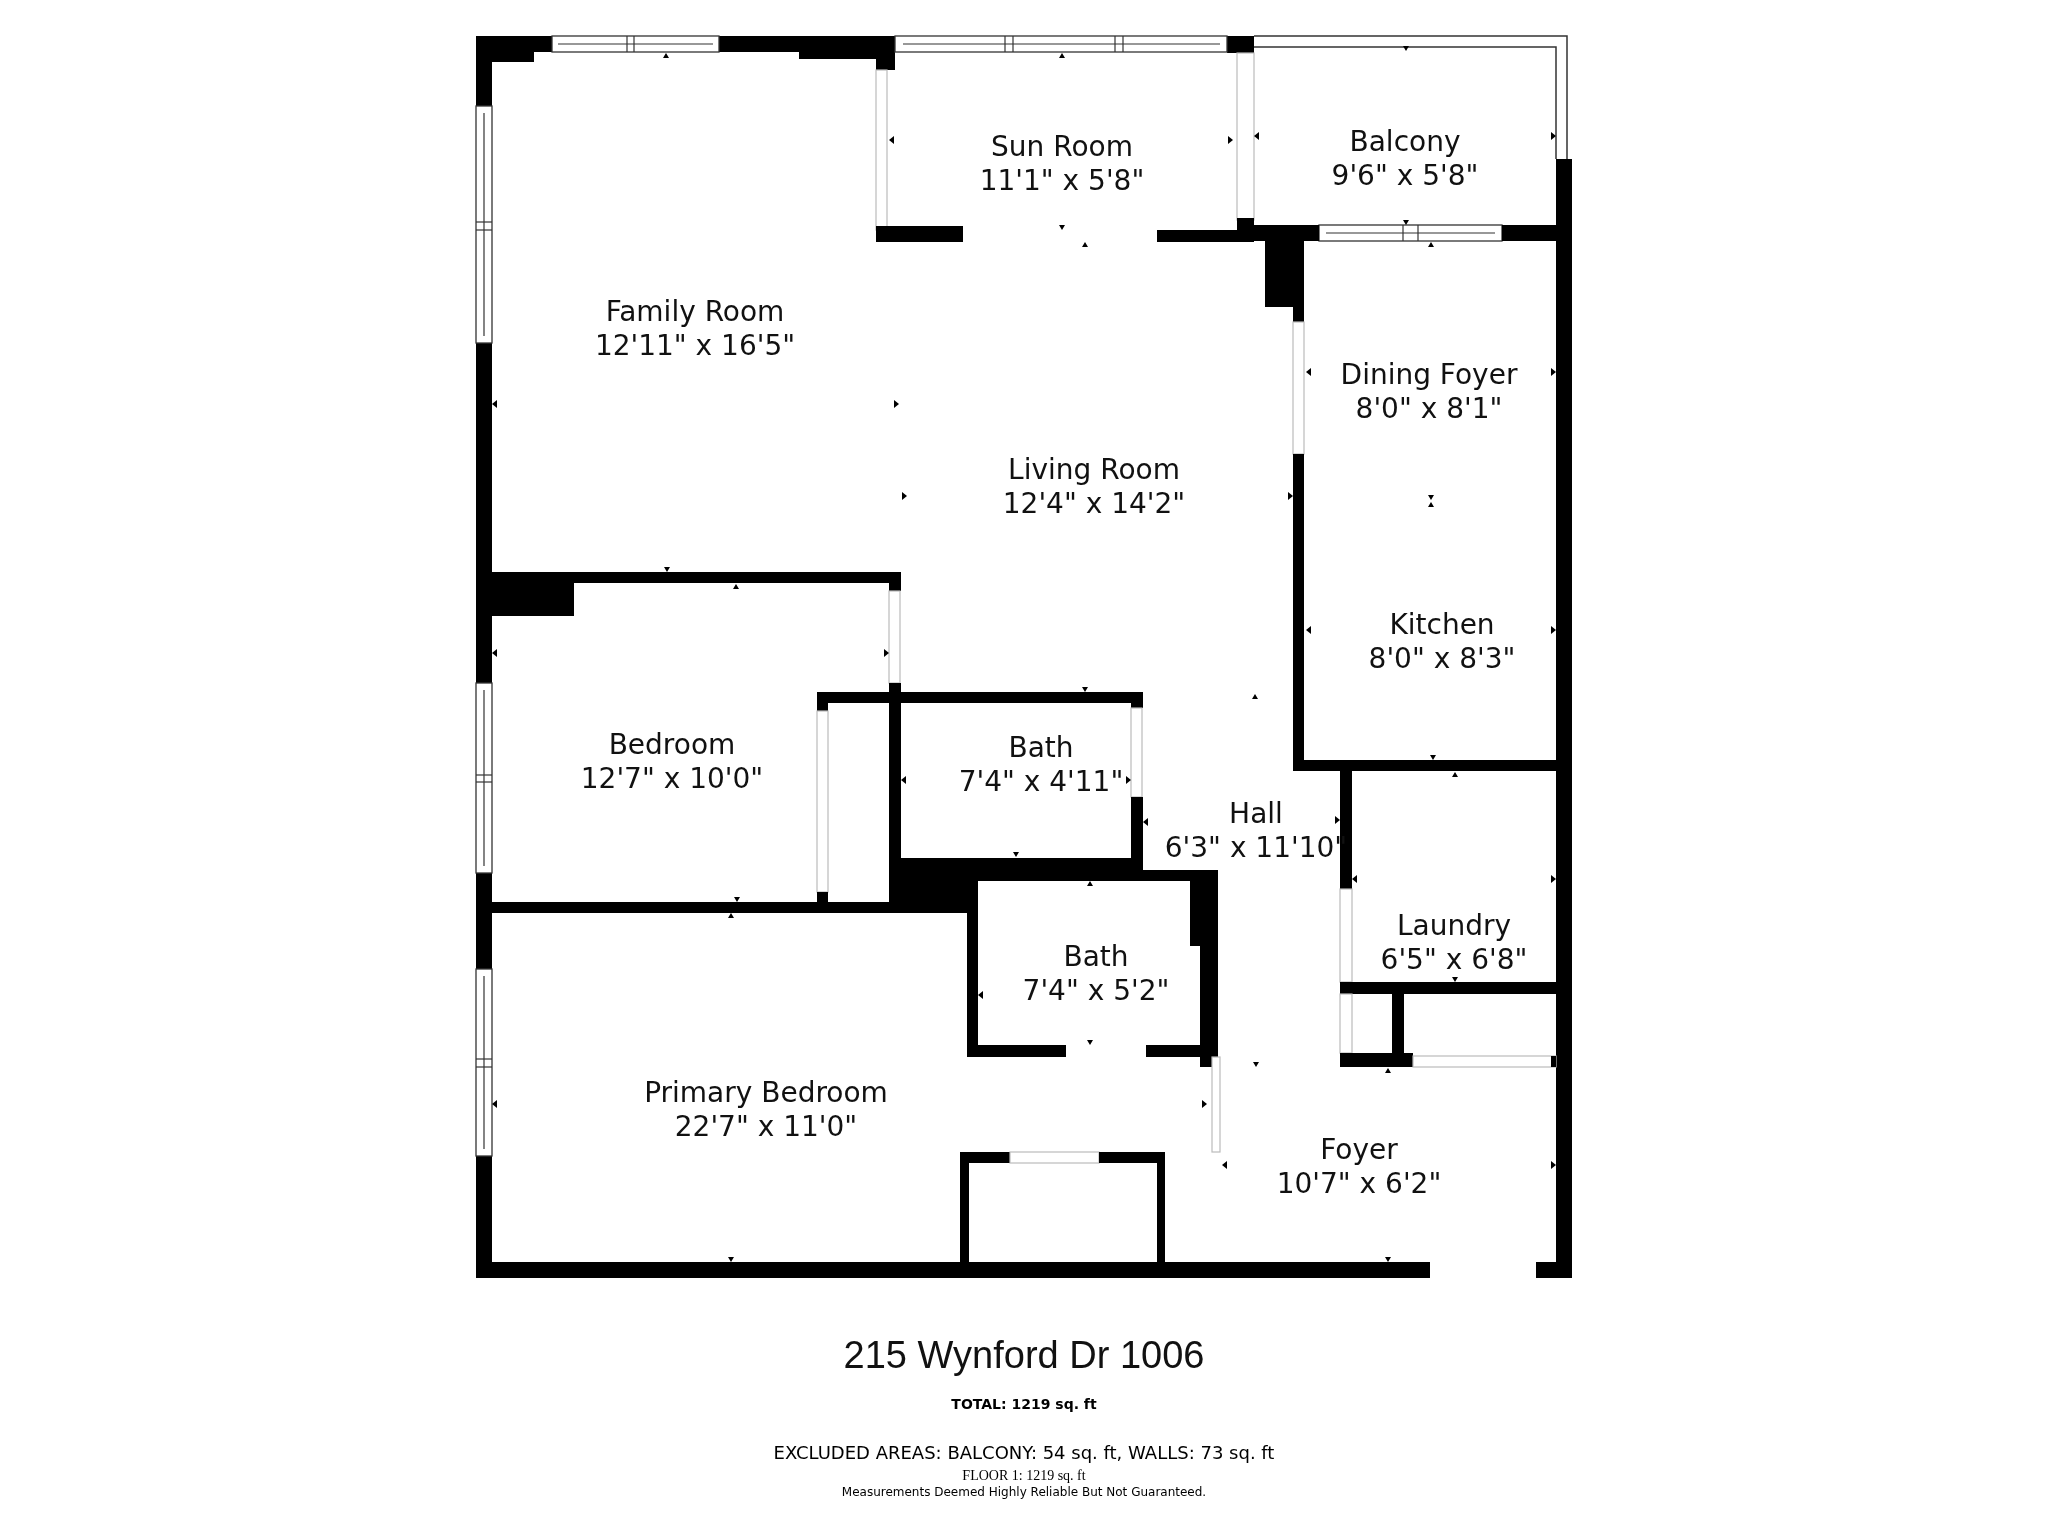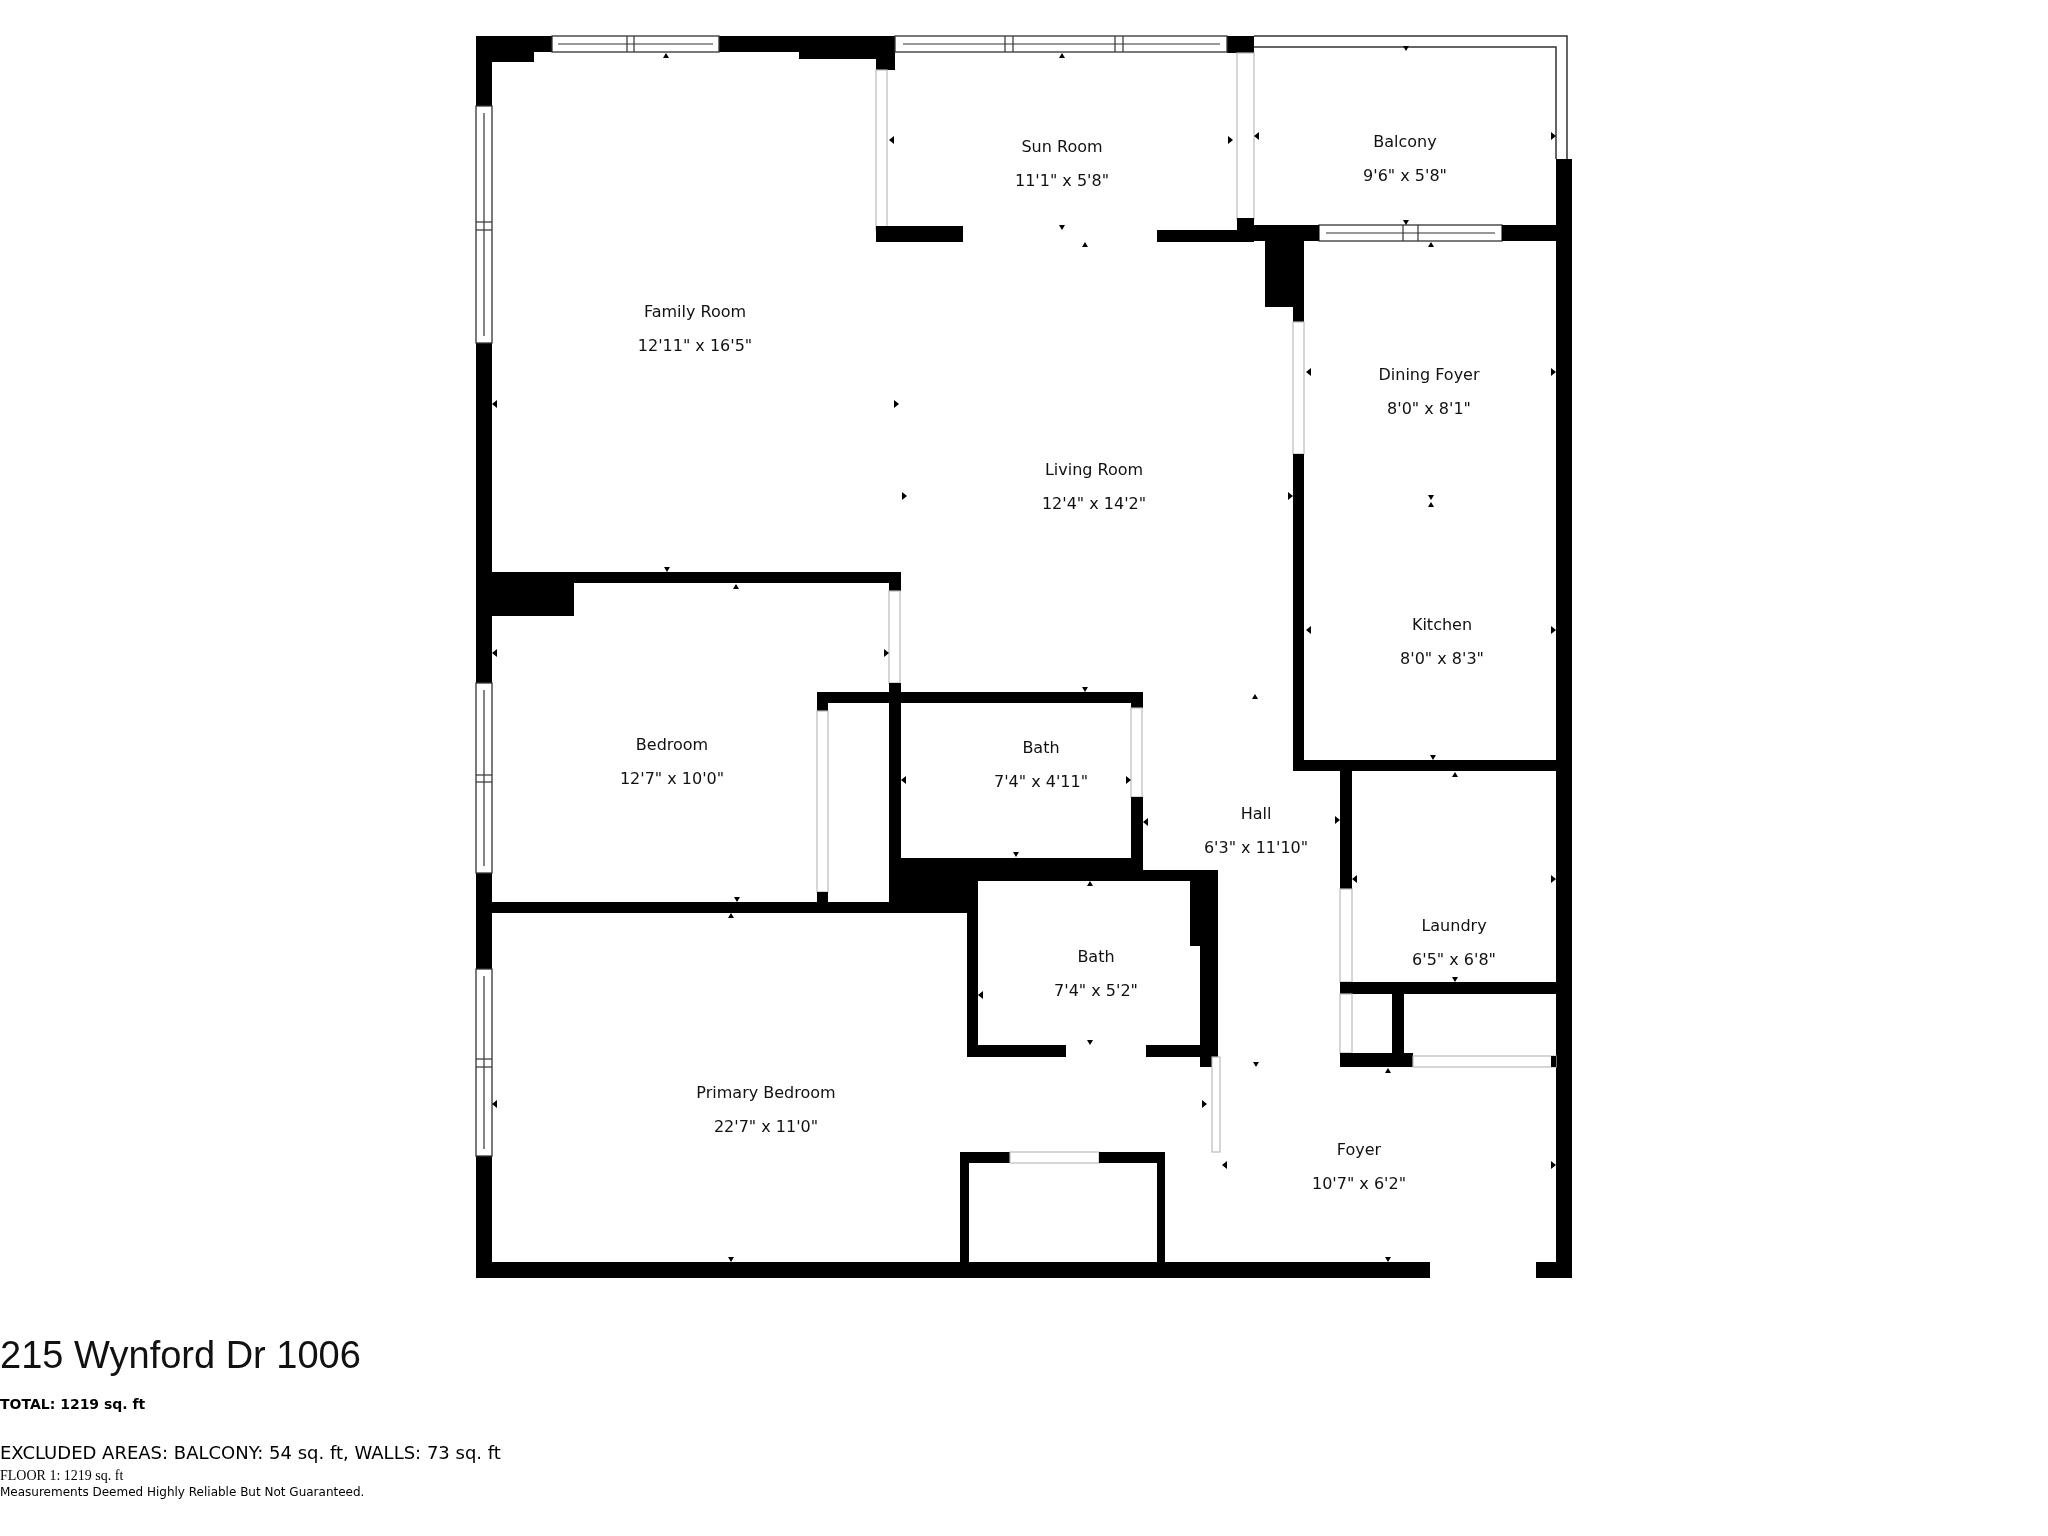--- a/index.html
+++ b/index.html
@@ -3,23 +3,23 @@
 <meta charset="utf-8">
 <style>
   html, body { margin:0; padding:0; background:#ffffff; }
   body { width:2048px; height:1536px; position:relative; overflow:hidden; font-family:"DejaVu Sans", sans-serif; color:#000; }
   #plan { position:absolute; left:0; top:0; width:2048px; height:1536px; }
   .wall { fill:#000; }
   .win { fill:#fff; stroke:#333; stroke-width:1.3; }
   .glass { fill:#fff; stroke:#bbb; stroke-width:1.2; }
   .rail { fill:none; stroke:#333; stroke-width:1.5; }
   .mark { fill:#000; }
-  .room-label { position:absolute; transform:translate(-50%,-50%); text-align:center; white-space:nowrap; font-family:"DejaVu Sans", sans-serif; font-size:16px; line-height:34px; color:#111; }
+  .room-label { position:absolute; transform:translate(-50%,-50%); text-align:center; white-space:nowrap; font-family:"DejaVu Sans", sans-serif; font-size:28px; line-height:34px; color:#111; }
   .room-label span { display:block; }
-  .footer { position:absolute; left:0; width:2048px; text-align:left; }
+  .footer { position:absolute; left:0; width:2048px; text-align:center; }
   .address { top:1334px; font-family:"Liberation Sans", sans-serif; font-size:38px; color:#111; }
   .total { top:1396px; font-family:"DejaVu Sans", sans-serif; font-size:14px; font-weight:bold; }
   .floor { top:1468px; font-family:Liberation Serif, serif; font-size:14px; }
   .excluded { top:1442px; font-family:"DejaVu Sans", sans-serif; font-size:18px; }
   .disclaimer { top:1485px; font-family:"DejaVu Sans", sans-serif; font-size:12px; }
 </style>
 </head>
 <body>
 
 <svg id="plan" viewBox="0 0 2048 1536" xmlns="http://www.w3.org/2000/svg">

